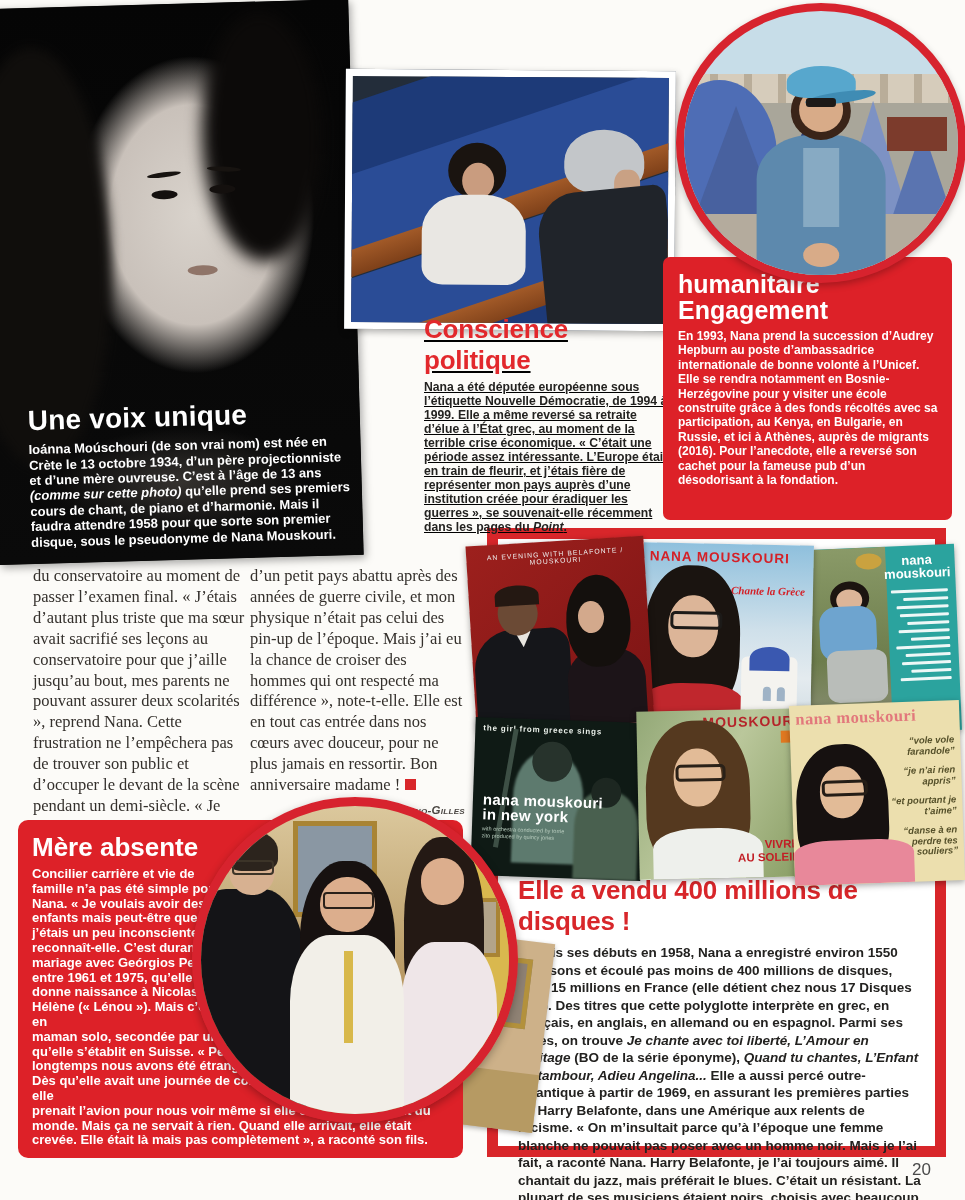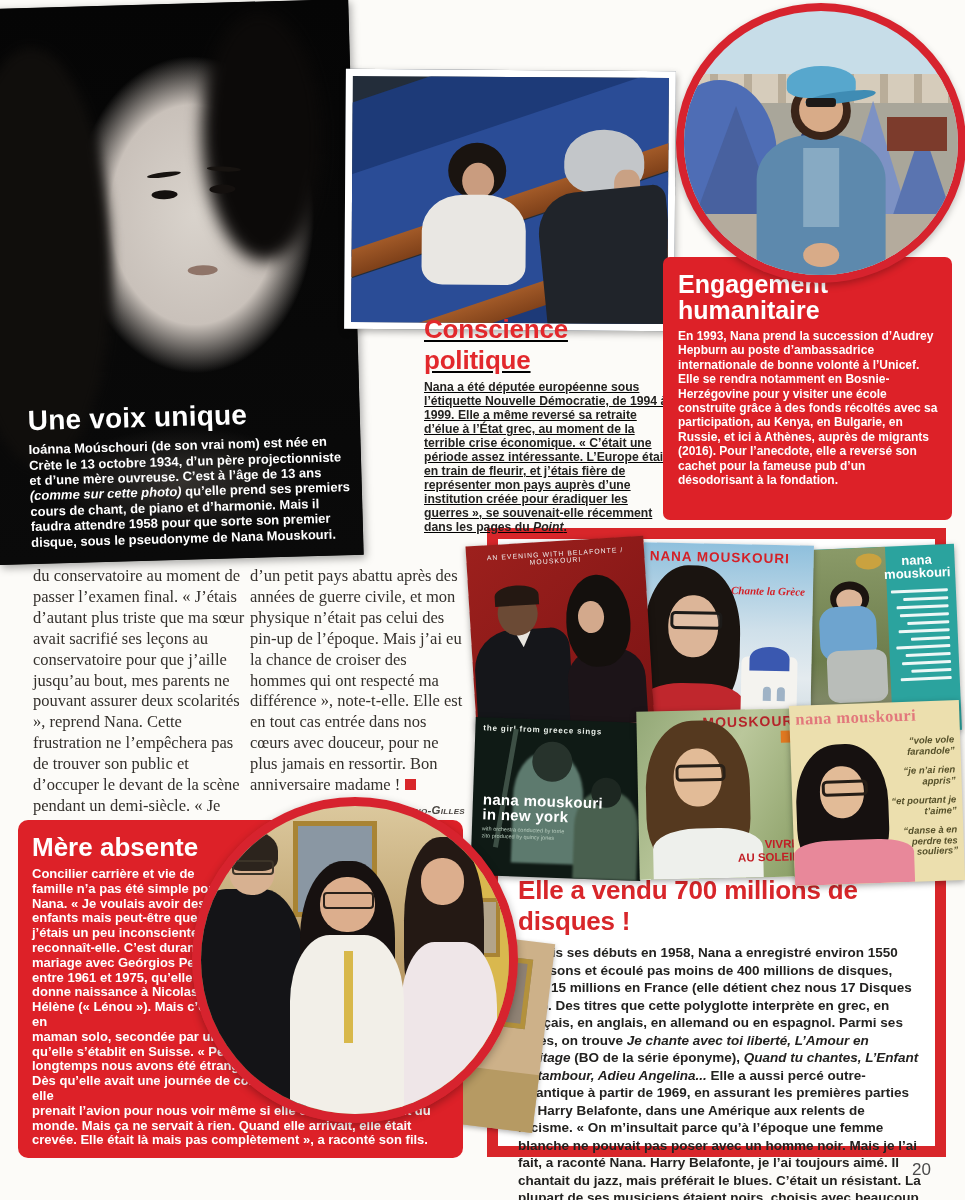--- a/index.html
+++ b/index.html
@@ -228,35 +228,35 @@
     <div class="rf-hair"></div>
     <div class="rf-face"></div>
     <div class="rf-cap"></div>
     <div class="rf-brim"></div>
     <div class="rf-sung"></div>
     <div class="rf-hands"></div>
   </div>
 
   <div class="abs redbox" id="box-hum">
     <div class="rb-title">
+      <div>humanitaire</div>
       <div>Engagement</div>
-      <div>humanitaire</div>
     </div>
     <div class="rb-body">En 1993, Nana prend la succession d’Audrey Hepburn au poste d’ambassadrice internationale de bonne volonté à l’Unicef. Elle se rendra notamment en Bosnie-Herzégovine pour y visiter une école construite grâce à des fonds récoltés avec sa participation, au Kenya, en Bulgarie, en Russie, et ici à Athènes, auprès de migrants (2016). Pour l’anecdote, elle a reversé son cachet pour la fameuse pub d’un désodorisant à la fondation.</div>
   </div>
 
   <div class="abs serifcol" id="col1">du conservatoire au moment de passer l’examen final. « J’étais d’autant plus triste que ma sœur avait sacrifié ses leçons au conservatoire pour que j’aille jusqu’au bout, mes parents ne pouvant assurer deux scolarités », reprend Nana. Cette frustration ne l’empêchera pas de trouver son public et d’occuper le devant de la scène pendant un demi-siècle. « Je venais</div>
   <div class="abs serifcol" id="col2">
     <span>d’un petit pays abattu après des années de guerre civile, et mon physique n’était pas celui des pin-up de l’époque. Mais j’ai eu la chance de croiser des hommes qui ont respecté ma différence », note-t-elle. Elle est en tout cas entrée dans nos cœurs avec douceur, pour ne plus jamais en ressortir. Bon anniversaire madame !</span><span class="endsq"></span>
     <div id="byline">Loïc Torino-Gilles</div>
   </div>
 
   <div class="abs" id="box-disq">
     <div id="disq-content">
-      <div id="disq-title">Elle a vendu 700 millions de disques !</div>
+      <div id="disq-title">Elle a vendu 400 millions de disques !</div>
       <div id="disq-body"><span>Depuis ses débuts en 1958, Nana a enregistré environ 1550 chansons et écoulé pas moins de 400 millions de disques, dont 15 millions en France (elle détient chez nous 17 Disques d’or). Des titres que cette polyglotte interprète en grec, en français, en anglais, en allemand ou en espagnol. Parmi ses tubes, on trouve </span><span class="it">Je chante avec toi liberté, L’Amour en héritage</span><span> (BO de la série éponyme), </span><span class="it">Quand tu chantes, L’Enfant au tambour, Adieu Angelina...</span><span> Elle a aussi percé outre-Atlantique à partir de 1969, en assurant les premières parties de Harry Belafonte, dans une Amérique aux relents de racisme. « On m’insultait parce qu’à l’époque une femme blanche ne pouvait pas poser avec un homme noir. Mais je l’ai fait, a raconté Nana. Harry Belafonte, je l’ai toujours aimé. Il chantait du jazz, mais préférait le blues. C’était un résistant. La plupart de ses musiciens étaient noirs, choisis avec beaucoup d’attention. » On leur doit le sublime duo </span></div>
     </div>
   </div>
 
   <div class="abs cover" id="cov-bel">
     <div class="t">AN EVENING WITH BELAFONTE / MOUSKOURI</div>
     <div class="bel-hb-body"></div>
     <div class="bel-hb-col"></div>
     <div class="bel-hb-head"></div>
     <div class="bel-hb-hair"></div>

